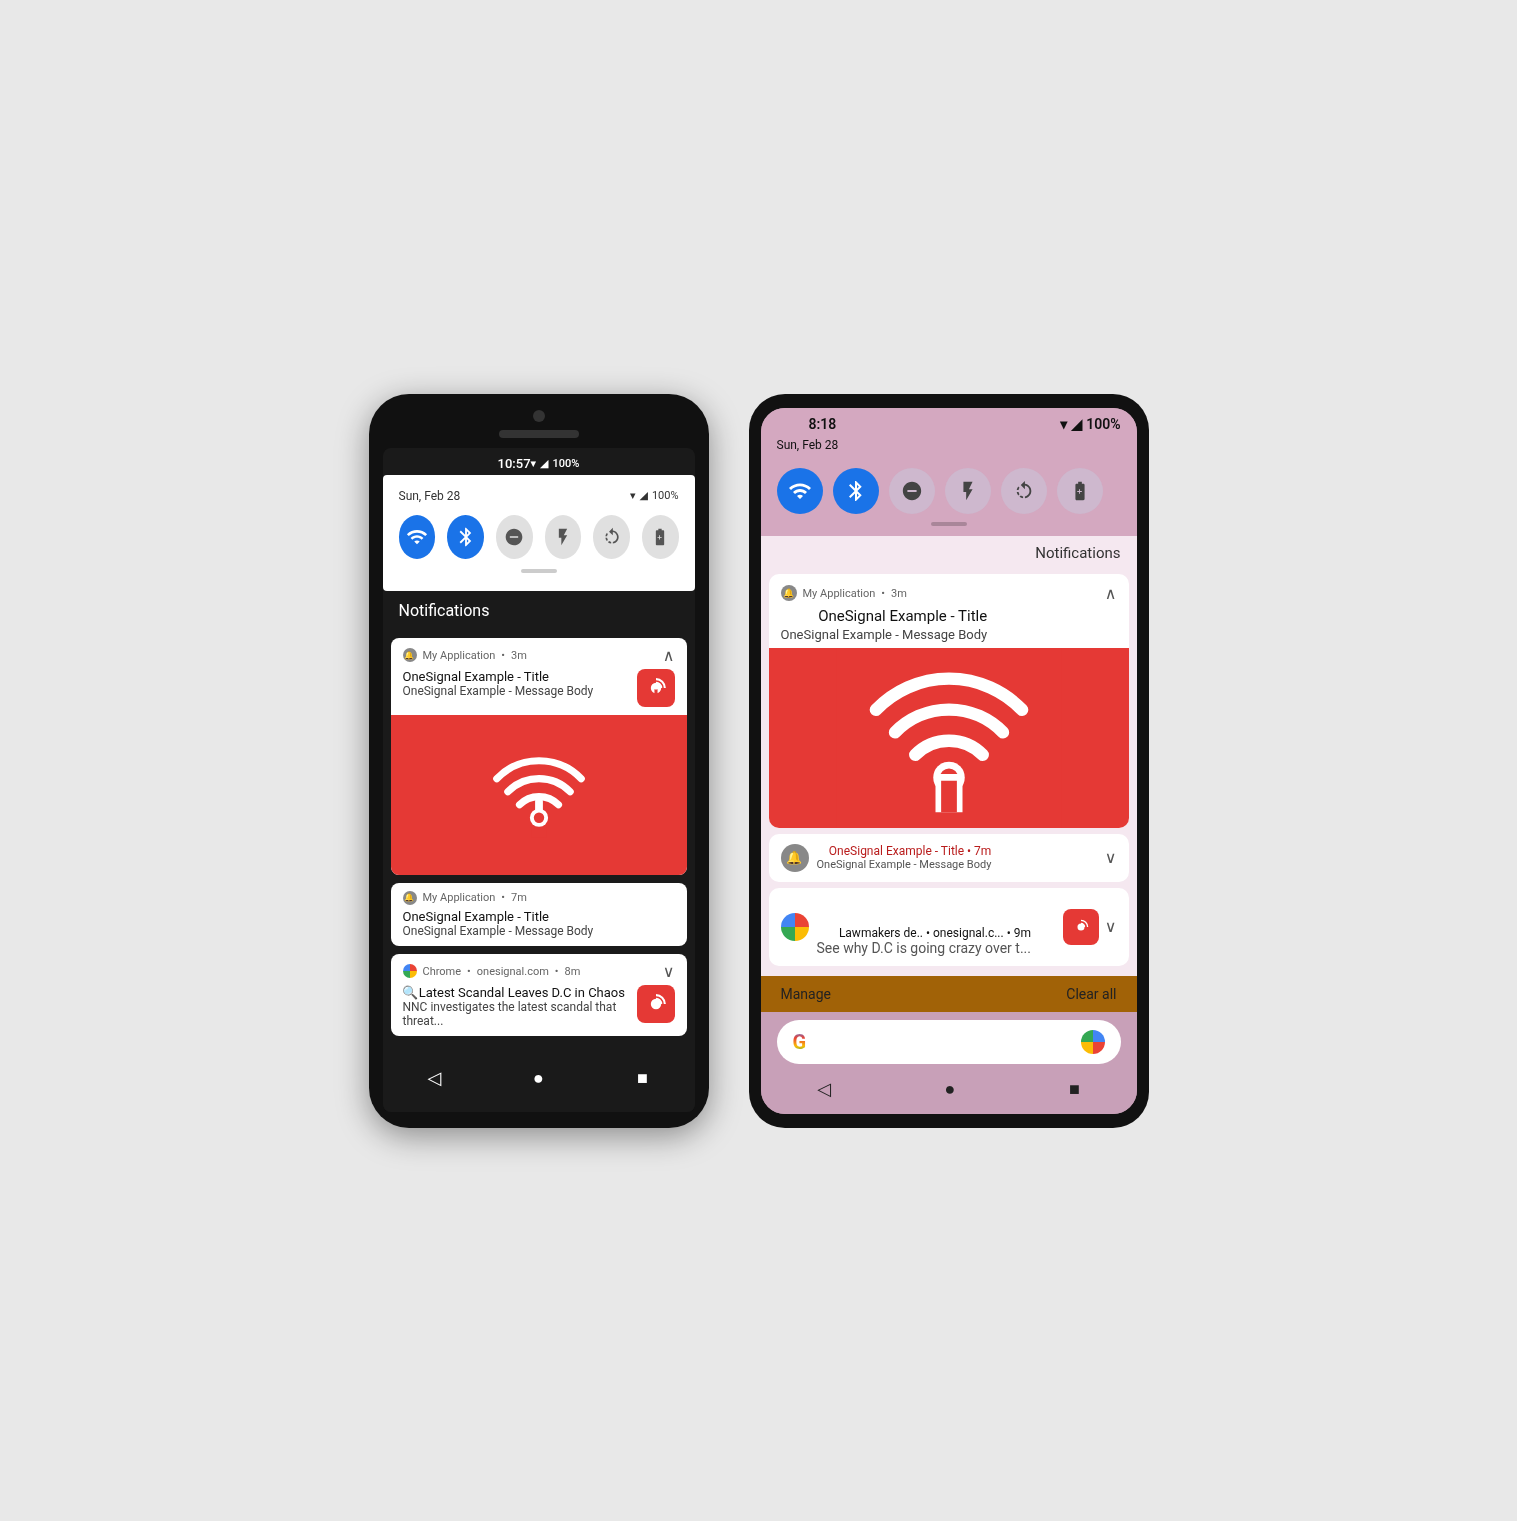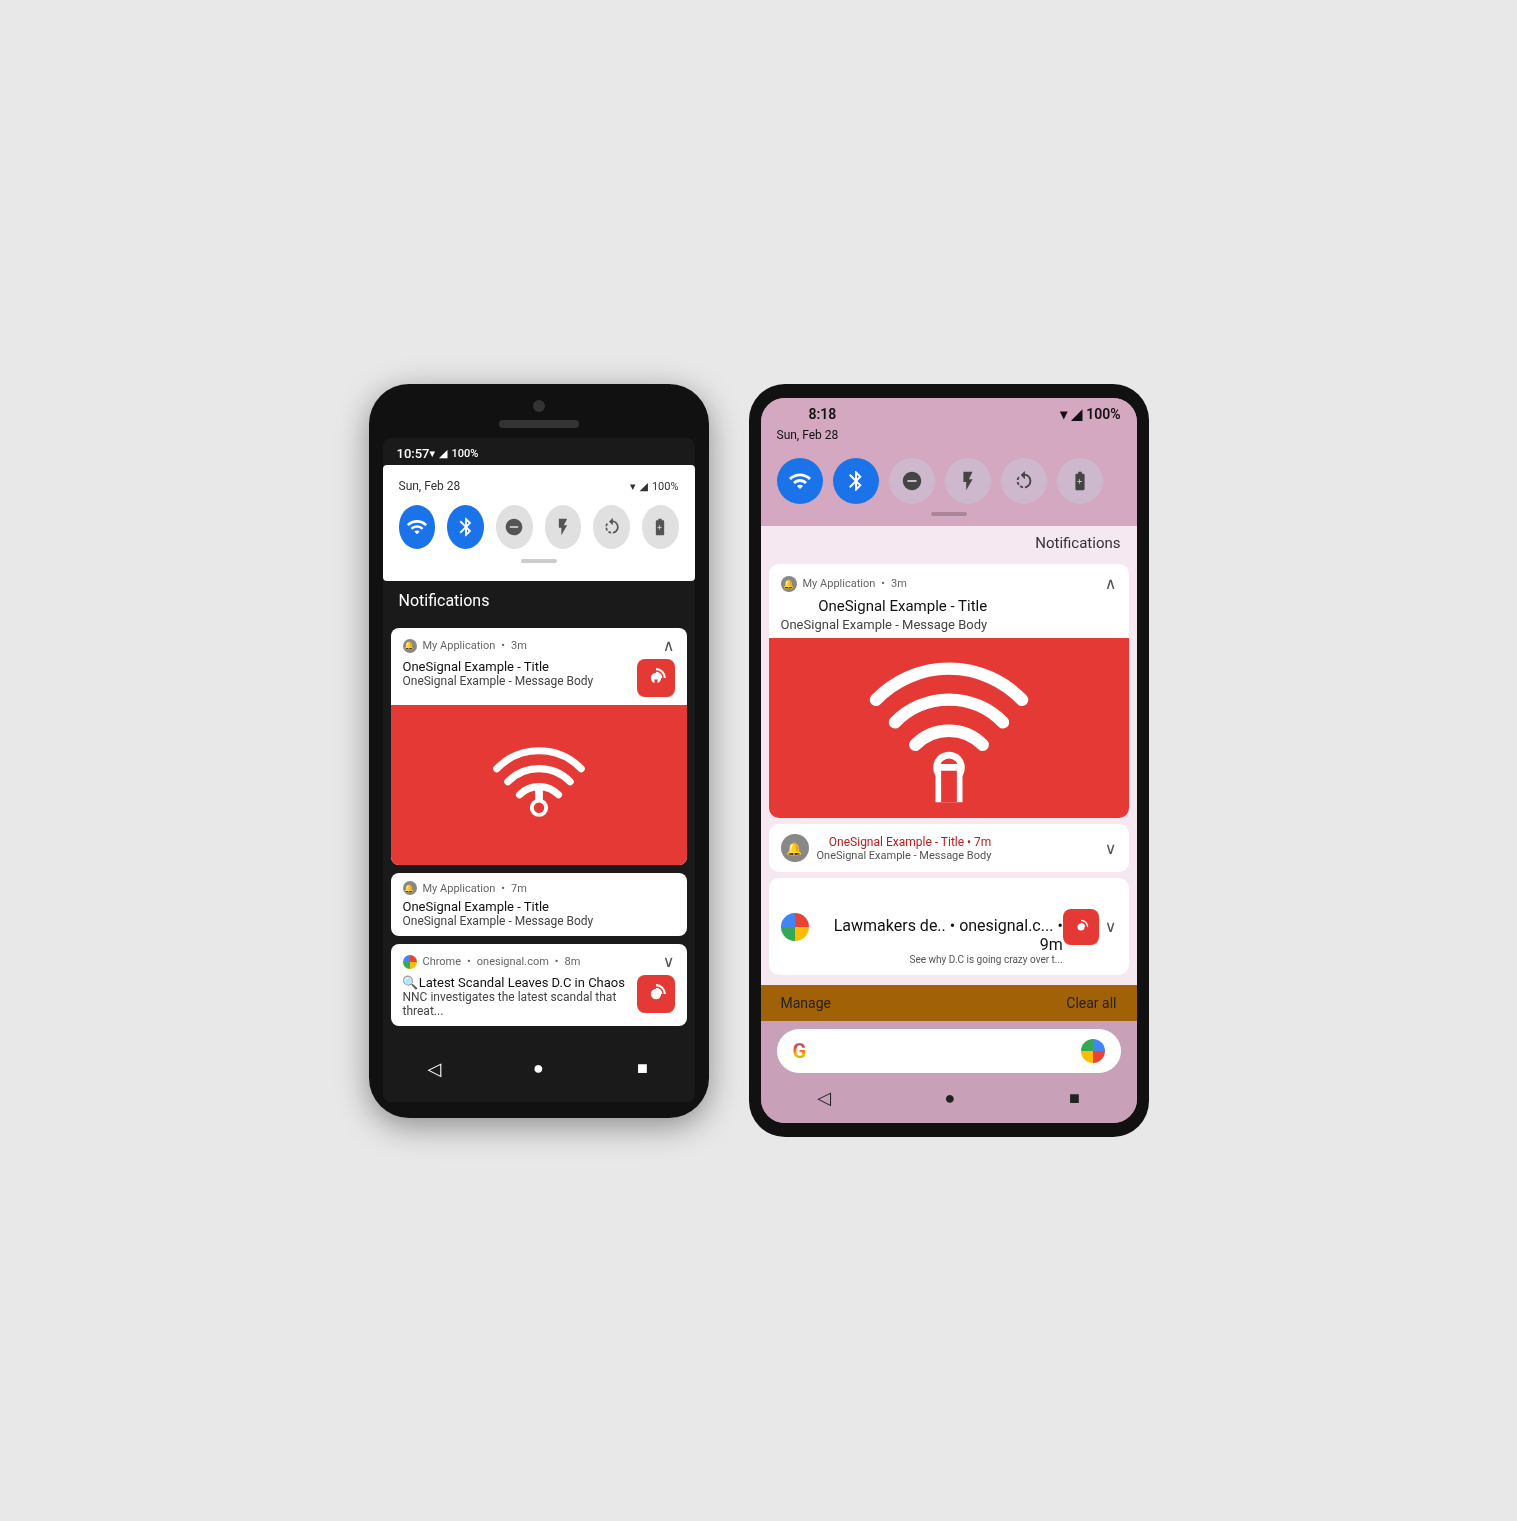--- a/index.html
+++ b/index.html
@@ -53,21 +53,21 @@
       overflow: hidden;
       position: relative;
     }
     .screen-1 {
       width: 100%;
       min-height: 580px;
     }
 
     .status-bar {
       display: flex;
-      justify-content: flex-start;
+      justify-content: center;
       align-items: center;
       padding: 8px 14px 4px;
       color: white;
       font-size: 13px;
       font-weight: 500;
     }
     .status-icons {
       display: flex;
       align-items: center;
       gap: 4px;
@@ -645,28 +645,28 @@
               </div>
               <span style="font-size:16px;color:#555;">∨</span>
             </div>
           </div>
 
           <div class="phone-2-notif-card">
             <div style="display:flex;align-items:center;justify-content:space-between;padding:10px 12px;">
               <div style="display:flex;align-items:center;gap:8px;flex:1;">
                 <div style="width:28px;height:28px;border-radius:50%;background:conic-gradient(#ea4335 0deg 90deg, #fbbc05 90deg 180deg, #34a853 180deg 270deg, #4285f4 270deg 360deg);flex-shrink:0;"></div>
                 <div>
-                  <div style="font-size:16px;color:#111;margin-top:28px;">
+                  <div style="font-size:12px;color:#111;margin-top:28px;">
                     <span>Lawmakers de..</span>
                     <span> • </span>
                     <span>onesignal.c...</span>
                     <span> • </span>
                     <span>9m</span>
                   </div>
-                  <div style="font-size:10px;color:#555;">See why D.C is going crazy over t...</div>
+                  <div style="font-size:14px;color:#555;">See why D.C is going crazy over t...</div>
                 </div>
               </div>
               <div style="display:flex;align-items:center;gap:6px;">
                 <div style="width:36px;height:36px;border-radius:8px;background:#e53935;display:flex;align-items:center;justify-content:center;">
                   <svg width="22" height="22" viewBox="0 0 50 50" fill="white">
                     <circle cx="25" cy="25" r="8" fill="white"></circle>
                     <path d="M25 17 A8 8 0 0 1 33 25" stroke="white" stroke-width="3" fill="none"></path>
                     <path d="M25 10 A15 15 0 0 1 40 25" stroke="white" stroke-width="3" fill="none"></path>
                   </svg>
                 </div>

